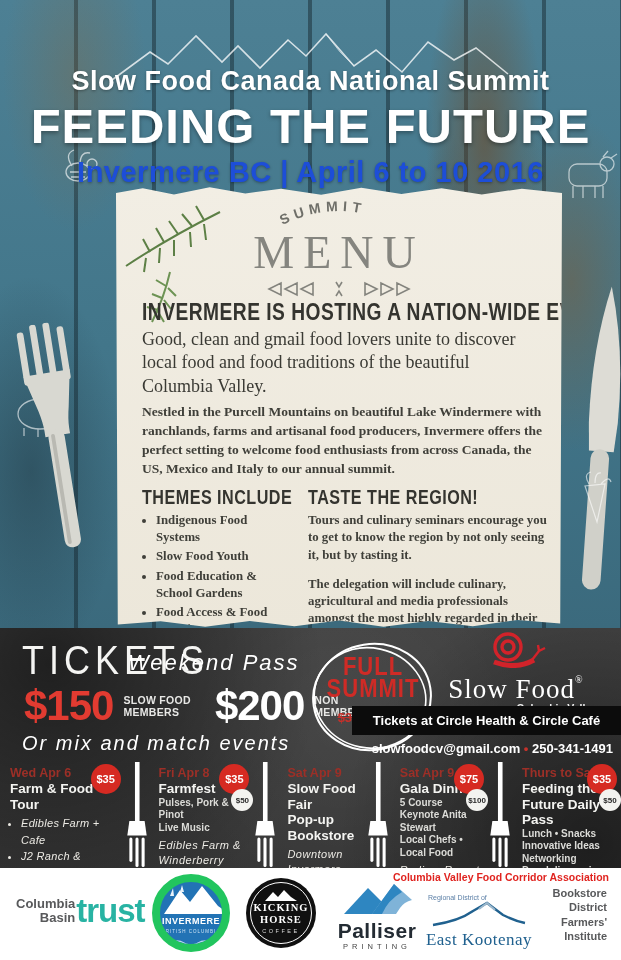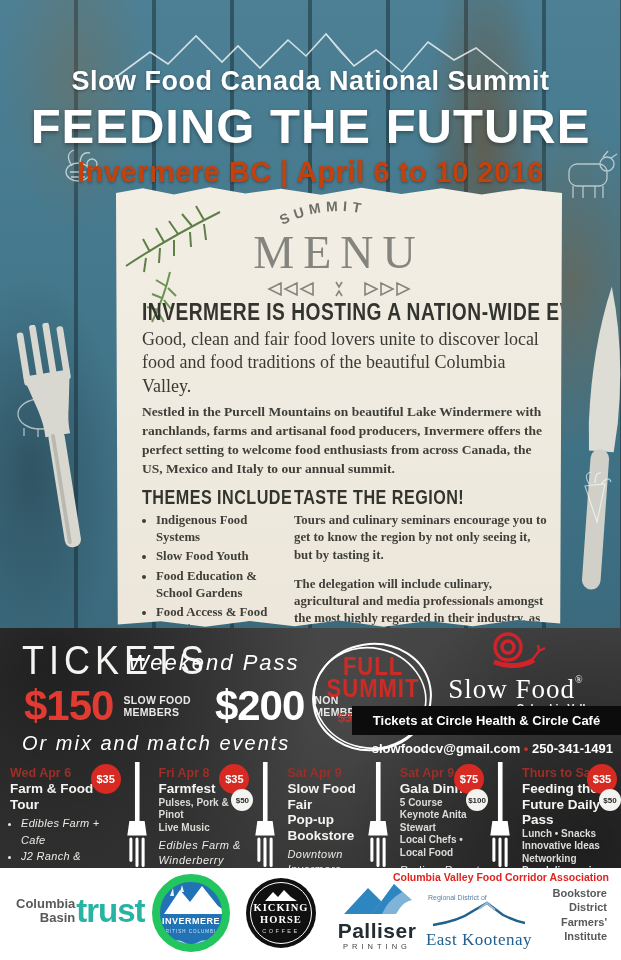--- a/index.html
+++ b/index.html
@@ -14,21 +14,21 @@
       radial-gradient(ellipse 120px 260px at 92% 45%, rgba(130,88,46,.45), transparent 65%),
       radial-gradient(ellipse 110px 240px at 12% 12%, rgba(140,100,55,.30), transparent 65%),
       radial-gradient(ellipse 140px 300px at 5% 75%, rgba(30,50,60,.45), transparent 65%),
       repeating-linear-gradient(90deg, rgba(0,0,0,0) 0 74px, rgba(10,20,25,.40) 74px 78px),
       linear-gradient(180deg,#4d8094 0%,#42768a 55%,#3b6a7d 100%);}
   .hdr-sketch{position:absolute;left:110px;top:22px;opacity:.9;}
   .hdr-supertitle{position:absolute;left:0;top:66px;width:621px;text-align:center;color:#fff;
     font-size:27px;font-weight:700;letter-spacing:.5px;text-shadow:0 1px 3px rgba(0,0,0,.35);}
   .hdr-title{position:absolute;left:0;top:98px;width:621px;text-align:center;color:#fff;
     font-size:49px;font-weight:700;letter-spacing:1px;text-shadow:0 2px 4px rgba(0,0,0,.35);}
-  .hdr-subtitle{position:absolute;left:0;top:156px;width:621px;text-align:center;color:#c2410c;
+  .hdr-subtitle{position:absolute;left:0;top:156px;width:621px;text-align:center;color:#1d4ed8;
     font-size:29px;font-weight:700;letter-spacing:.5px;text-shadow:0 1px 3px rgba(0,0,0,.35);}
   .doodle{position:absolute;opacity:.75;}
   
   .paper{position:absolute;left:116px;top:186px;width:446px;height:442px;
     background:linear-gradient(180deg,#f2eee4,#ece7da);
     box-shadow:0 0 22px rgba(0,0,0,.5);
     clip-path:polygon(0% 1.6%,6% .5%,13% 1.9%,21% .3%,29% 1.7%,37% .6%,46% 2%,55% .4%,64% 1.8%,
       73% .5%,82% 1.9%,91% .6%,100% 1.6%,99.6% 99%,90% 98.2%,80% 99.6%,70% 98.4%,60% 99.7%,
       50% 98.3%,40% 99.6%,30% 98.4%,20% 99.7%,10% 98.5%,.4% 99.2%);
     color:#3b3b36;}
@@ -36,21 +36,21 @@
   .stamp-menu{font-family:"Liberation Serif",serif;font-size:46px;letter-spacing:9px;
     color:#85857f;line-height:1;margin-top:-4px;}
   .laurel{margin-top:2px;}
   .rosemary{position:absolute;left:-8px;top:16px;}
   .menu-headline{position:absolute;left:26px;top:112px;width:400px;font-size:20px;font-weight:700;
     letter-spacing:.5px;color:#34342f;transform:scale(.96,1.22);transform-origin:left top;white-space:nowrap;}
   .menu-intro{position:absolute;left:26px;top:142px;width:398px;
     font-family:"Liberation Serif",serif;font-size:18px;line-height:1.3;color:#3a3a34;margin:0;}
   .menu-body{position:absolute;left:26px;top:216px;width:404px;
     font-family:"Liberation Serif",serif;font-size:13.5px;line-height:1.42;color:#3f3f39;margin:0;font-weight:600;}
-  .menu-cols{position:absolute;left:26px;top:300px;width:410px;display:flex;}
+  .menu-cols{position:absolute;left:26px;top:300px;width:410px;display:flex;gap:14px;}
   .col-themes{width:152px;flex:none;}
   .col-taste{flex:1;}
   .mini-head{font-size:17px;font-weight:700;letter-spacing:.5px;color:#34342f;
     transform:scale(.95,1.2);transform-origin:left top;white-space:nowrap;margin:0 0 6px 0;}
   .themes-list{margin:2px 0 0 2px;padding:0 0 0 12px;font-family:"Liberation Serif",serif;
     font-size:12.8px;font-weight:600;line-height:1.3;color:#3f3f39;}
   .themes-list li{margin-bottom:3px;}
   .col-taste p{font-family:"Liberation Serif",serif;font-size:12.8px;font-weight:600;
     line-height:1.35;color:#3f3f39;margin:0 0 12px 0;}
   .agenda{position:absolute;right:18px;top:404px;display:flex;align-items:flex-end;gap:8px;}
@@ -214,21 +214,21 @@
       <svg class="laurel" width="200" height="22" viewBox="0 0 200 22">
         <g fill="none" stroke="#84847e" stroke-width="1.6">
           <path d="M30 11 l12 -6 v12 z M46 11 l12 -6 v12 z M62 11 l12 -6 v12 z"></path>
           <path d="M170 11 l-12 -6 v12 z M154 11 l-12 -6 v12 z M138 11 l-12 -6 v12 z"></path>
           <path d="M97 4 l3 5 3 -5 M97 18 l3 -5 3 5"></path>
         </g>
       </svg>
     </div>
 
     <div class="menu-headline">INVERMERE IS HOSTING A NATION-WIDE EVENT.</div>
-    <p class="menu-intro">Good, clean and fair food lovers unite to discover local food and food traditions of the beautiful Columbia Valley.</p>
+    <p class="menu-intro">Good, clean and gmail food lovers unite to discover local food and food traditions of the beautiful Columbia Valley.</p>
     <p class="menu-body">Nestled in the Purcell Mountains on beautiful Lake Windermere with ranchlands, farms and artisanal food producers, Invermere offers the perfect setting to welcome food enthusiasts from across Canada, the US, Mexico and Italy to our annual summit.</p>
 
     <div class="menu-cols">
       <div class="col-themes">
         <h3 class="mini-head">THEMES INCLUDE</h3>
         <ul class="themes-list">
           <li>Indigenous Food Systems</li>
           <li>Slow Food Youth</li>
           <li>Food Education &amp; School Gardens</li>
           <li>Food Access &amp; Food Security</li>

